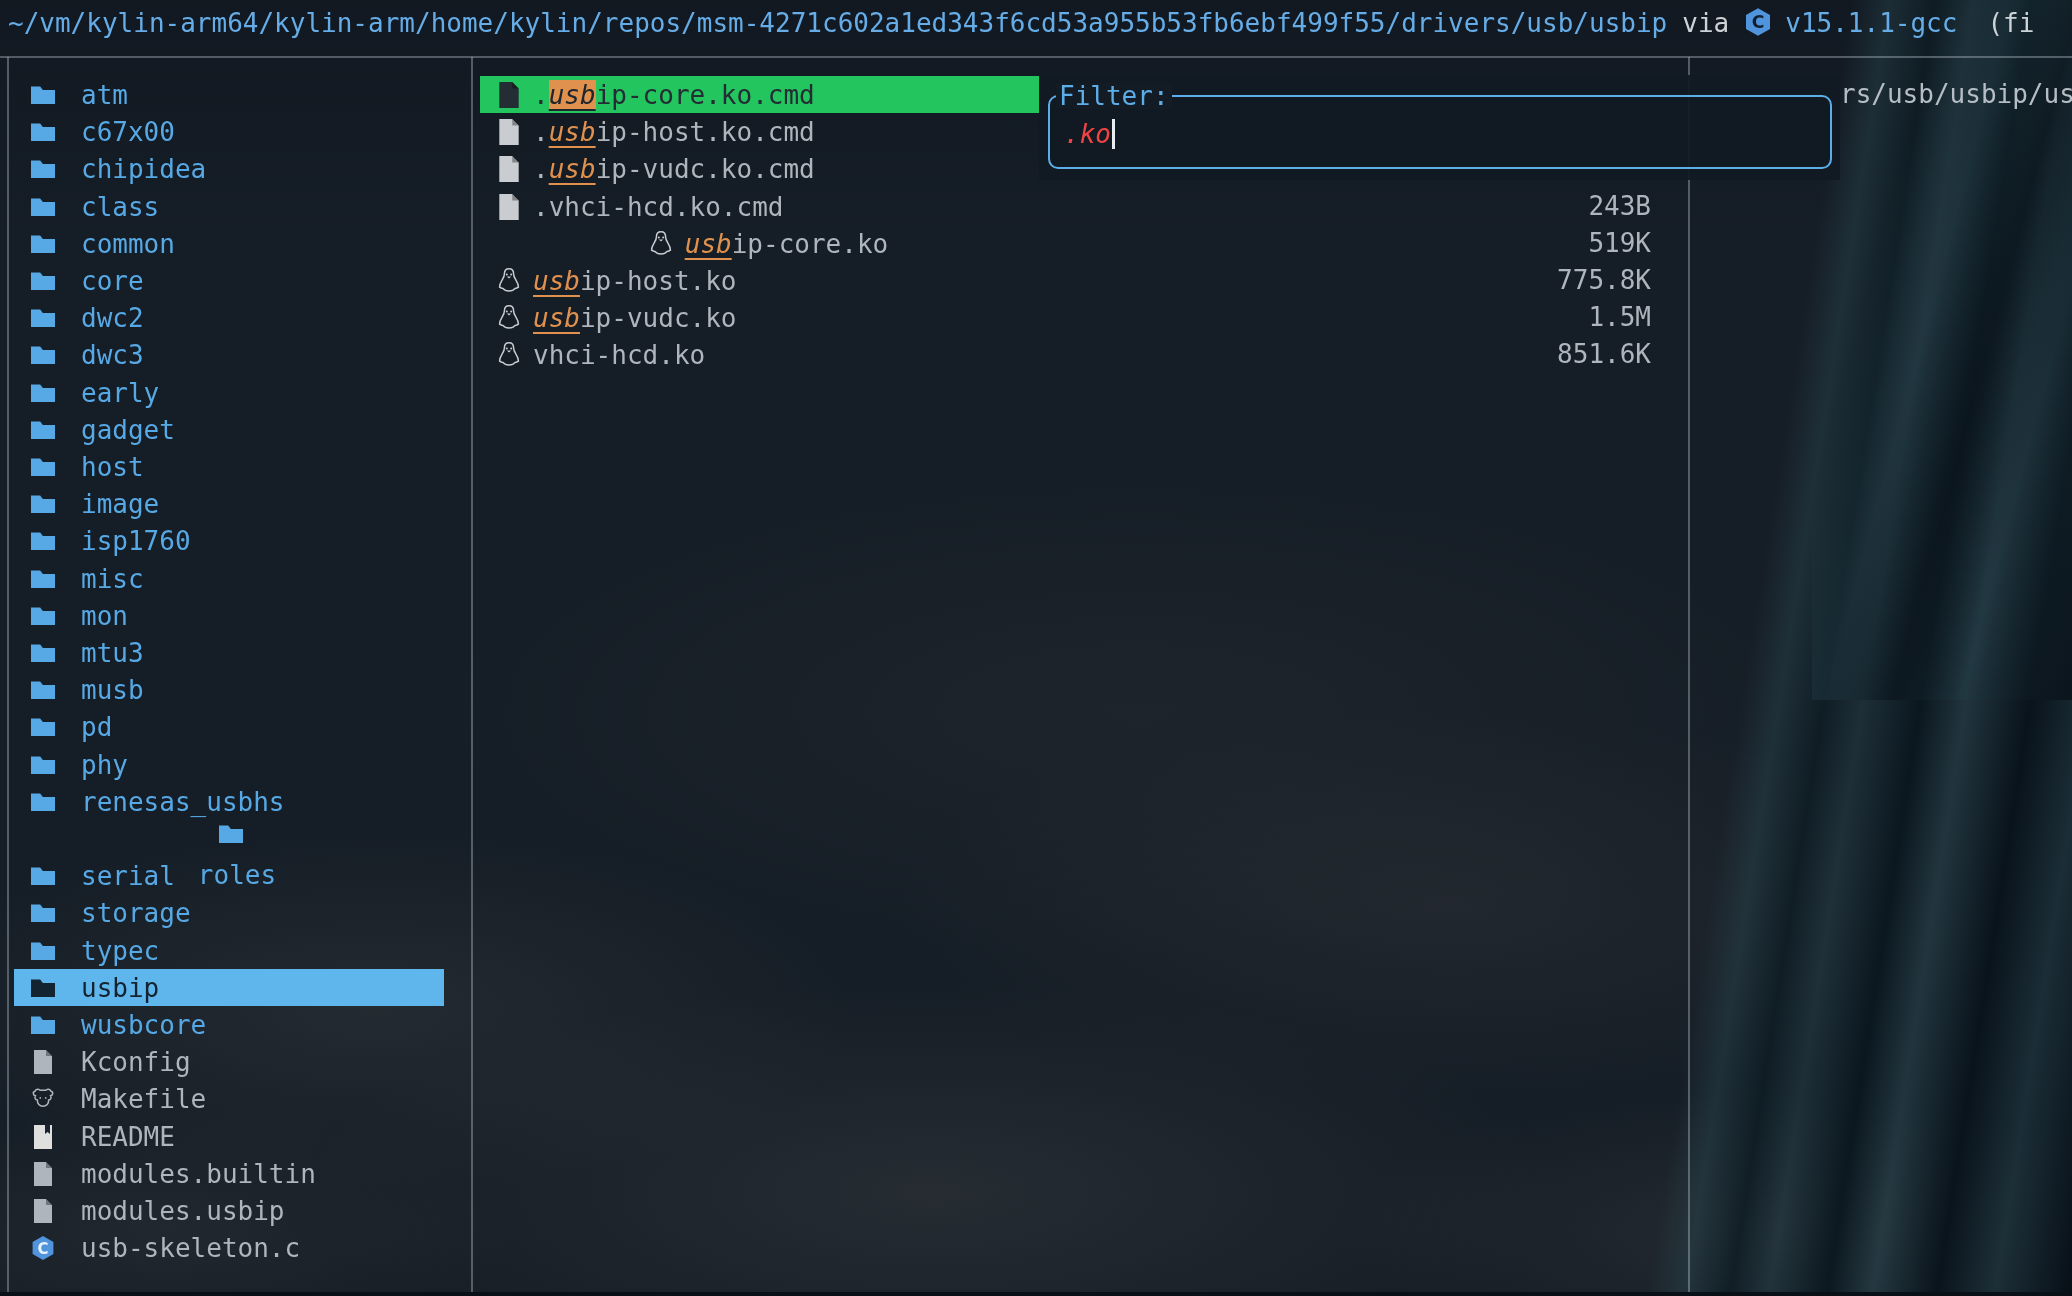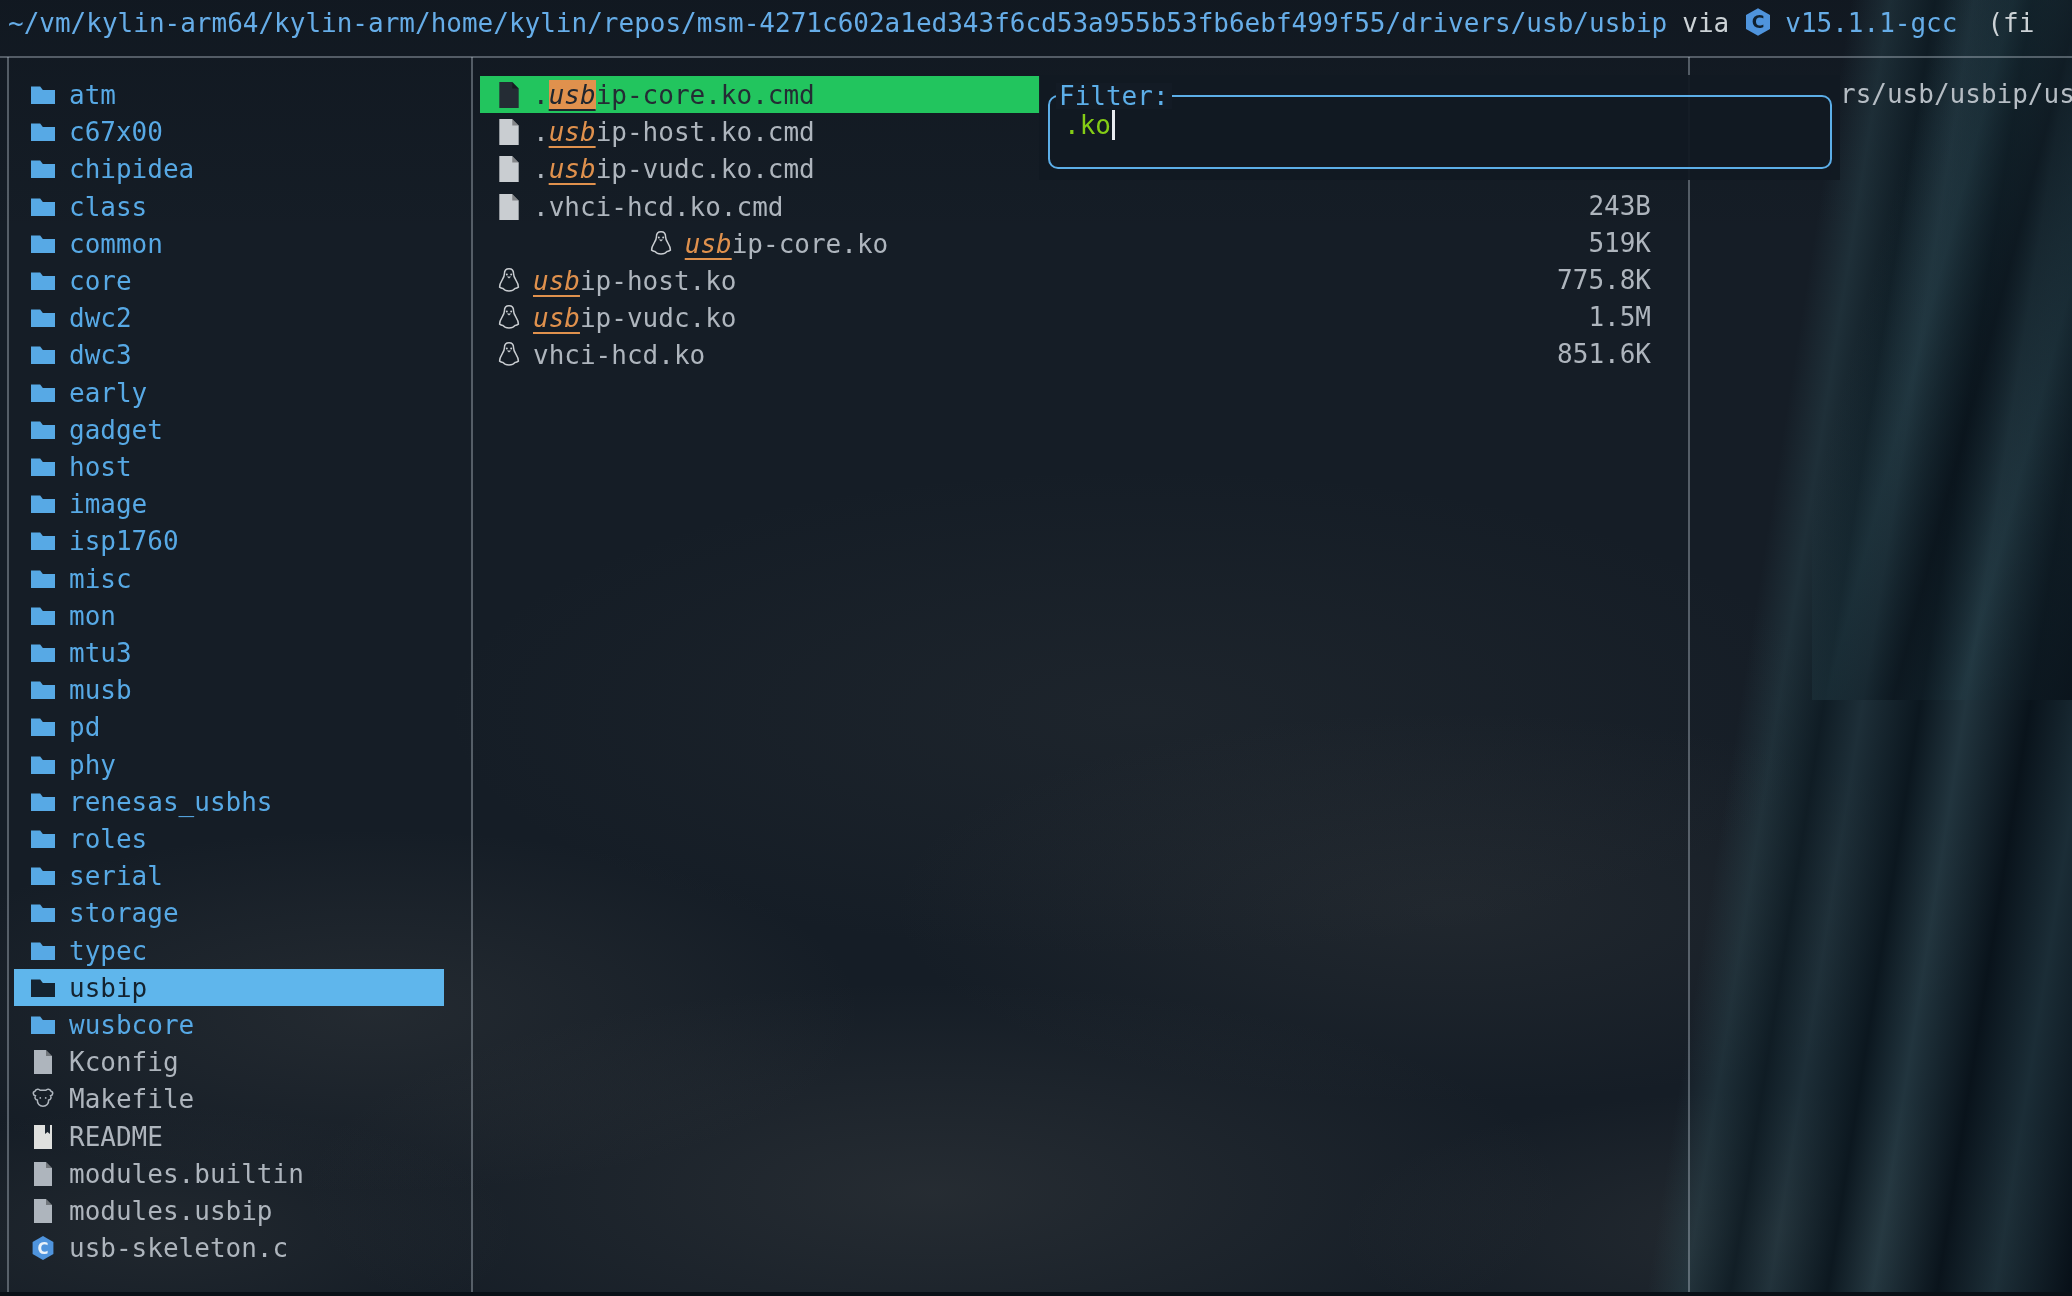--- a/index.html
+++ b/index.html
@@ -33,21 +33,21 @@
   .p-tool{color:#66ade8;margin-left:12px;}
   .p-trail{color:#ccd2d6;margin-left:30px;}
 
   
   .hline{position:absolute;left:0;top:56px;width:2072px;height:2px;background:rgba(190,200,210,.38);z-index:1;}
   .vline{position:absolute;top:57px;bottom:4px;width:2px;background:rgba(190,200,210,.38);z-index:1;}
   .v1{left:7px;}.v2{left:471px;}.v3{left:1688px;}
 
   
   .srow{position:absolute;left:14px;width:430px;height:37px;display:flex;align-items:center;
-        padding-left:16px;box-sizing:border-box;font-size:26px;z-index:2;white-space:pre;}
+        padding-left:16px;box-sizing:border-box;font-size:26px;z-index:2;white-space:pre;gap:12px;}
   .srow.folder{color:#57a9e5;}
   .srow.file{color:#aeb5bd;}
   .srow .icon{width:26px;height:28px;margin-right:13px;flex:none;display:inline-flex;align-items:center;}
   .srow .icon svg{width:26px;height:26px;}
   .srow.sel{background:#5fb6ec;color:#142330;text-align:right;}
 
   
   .frow{position:absolute;left:480px;width:560px;height:37px;display:flex;align-items:center;
         padding-left:17px;box-sizing:border-box;font-size:26px;color:#aeb5bd;z-index:2;white-space:pre;}
   .frow .icon{width:26px;height:30px;margin-right:10px;flex:none;display:inline-flex;align-items:center;color:#c9cdd1;}
@@ -63,22 +63,22 @@
   .rheader{position:absolute;left:1840px;top:76px;height:37px;line-height:37px;font-size:26px;
            color:#b6bdc4;z-index:2;white-space:pre;}
 
   
   .popup-bg{position:absolute;left:1039px;top:75px;width:801px;height:105px;
             background:rgba(17,25,34,.94);z-index:3;}
   .popup-border{position:absolute;left:1048px;top:95px;width:784px;height:74px;
                 border:2px solid #5caee8;border-radius:10px;box-sizing:border-box;z-index:3;}
   .popup-label{position:absolute;left:1056px;top:83px;font-size:26px;line-height:26px;
                color:#5caee8;background:#131b25;padding:0 3px;z-index:4;}
-  .popup-input{position:absolute;left:1064px;top:108px;font-size:26px;line-height:34px;
-               color:#84cc16;z-index:4;white-space:pre;}
+  .popup-input{position:absolute;left:1064px;top:117px;font-size:26px;line-height:34px;
+               color:#ef4444;z-index:4;white-space:pre;font-style:italic;}
   .cursor{display:inline-block;width:3px;height:30px;background:#e8ecef;vertical-align:-6px;margin-left:1px;}
 
   .bottom-strip{position:absolute;left:0;bottom:0;width:2072px;height:4px;background:#0a1017;z-index:6;}
 </style>
 </head>
 <body>
 
 <div class="screen">
   <div class="clouds"></div>
   <div class="art"></div>
@@ -170,21 +170,21 @@
             <path fill="currentColor" d="M1 7V3.5h9.2l2.6 3.5z"></path>
           </svg></span><span>pd</span></div>
       <div class="srow folder" style="top: 746px;"><span class="icon"><svg viewBox="0 0 26 24">
             <path fill="currentColor" d="M1 7h24v14H1z"></path>
             <path fill="currentColor" d="M1 7V3.5h9.2l2.6 3.5z"></path>
           </svg></span><span>phy</span></div>
       <div class="srow folder" style="top: 783px;"><span class="icon"><svg viewBox="0 0 26 24">
             <path fill="currentColor" d="M1 7h24v14H1z"></path>
             <path fill="currentColor" d="M1 7V3.5h9.2l2.6 3.5z"></path>
           </svg></span><span>renesas_usbhs</span></div>
-      <div class="srow folder" style="top: 820px;"><span class="icon"><svg viewBox="0 0 26 24">
+      <div class="srow folder" style="top: 820px; flex-direction: column;"><span class="icon"><svg viewBox="0 0 26 24">
             <path fill="currentColor" d="M1 7h24v14H1z"></path>
             <path fill="currentColor" d="M1 7V3.5h9.2l2.6 3.5z"></path>
           </svg></span><span>roles</span></div>
       <div class="srow folder" style="top: 857px;"><span class="icon"><svg viewBox="0 0 26 24">
             <path fill="currentColor" d="M1 7h24v14H1z"></path>
             <path fill="currentColor" d="M1 7V3.5h9.2l2.6 3.5z"></path>
           </svg></span><span>serial</span></div>
       <div class="srow folder" style="top: 894px;"><span class="icon"><svg viewBox="0 0 26 24">
             <path fill="currentColor" d="M1 7h24v14H1z"></path>
             <path fill="currentColor" d="M1 7V3.5h9.2l2.6 3.5z"></path>

